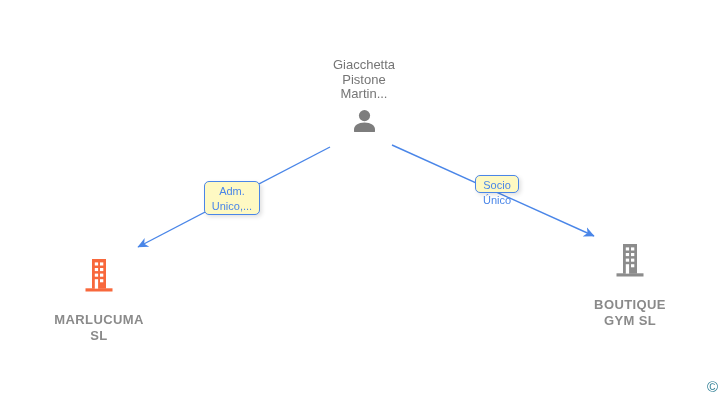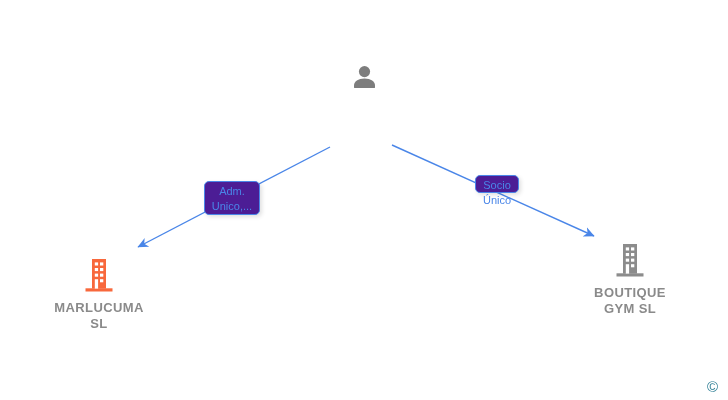--- a/index.html
+++ b/index.html
@@ -31,41 +31,41 @@
     white-space: normal;
   }
   .person-icon-wrap {
     margin-top: 6px;
     height: 30px;
   }
   
   .edge-label {
     position: absolute;
     box-sizing: border-box;
-    background: #4c1d95;
+    background: #fef9c3;
     border: 1.4px solid #4a86e8;
     border-radius: 5px;
     color: #4a86e8;
     font-size: 11px;
     line-height: 14.5px;
     text-align: center;
     padding: 2px 1px;
     box-shadow: 2px 2px 4px rgba(0,0,0,0.12);
   }
   .edge-label.adm   { left: 204px; top: 181px; width: 56px; height: 34px; }
   .edge-label.socio { left: 475px; top: 175px; width: 44px; height: 18px; }
   
   .company-node {
     position: absolute;
     text-align: center;
   }
   .company-node.left  { left: 51px;  top: 259px; width: 96px; }
   .company-node.right { left: 590px; top: 244px; width: 80px; }
   .company-name {
-    margin-top: 4px;
+    margin-top: 16px;
     font-size: 13px;
     font-weight: bold;
     letter-spacing: 0.4px;
     line-height: 15.5px;
     color: #8a8a8a;
   }
   
   .footer-brand {
     position: absolute;
     right: 3px;
@@ -95,20 +95,21 @@
     <defs>
       <marker id="arrow" viewBox="0 0 10 10" refX="8.5" refY="5" markerWidth="8.5" markerHeight="8.5" orient="auto">
         <path d="M0,0.8 L9,5 L0,9.2 L2.6,5 Z" fill="#4a86e8"></path>
       </marker>
     </defs>
     <line x1="330" y1="147" x2="138" y2="247" stroke="#4a86e8" stroke-width="1.4" marker-end="url(#arrow)"></line>
     <line x1="392" y1="145" x2="594" y2="236" stroke="#4a86e8" stroke-width="1.4" marker-end="url(#arrow)"></line>
   </svg>
 
   <div class="person-node">
+    <div class="person-name">Giacchetta Pistone Martin...</div>
     <div class="person-icon-wrap">
       <svg width="29" height="30" viewBox="0 0 29 30" xmlns="http://www.w3.org/2000/svg">
         <g fill="#7d7d7d">
           <circle cx="14.5" cy="7.6" r="5.6"></circle>
           <path d="M14.5 14.6 C8.2 14.6 4 17.6 4 21.6 L4 23.2 C4 23.7 4.4 24.1 4.9 24.1 L24.1 24.1 C24.6 24.1 25 23.7 25 23.2 L25 21.6 C25 17.6 20.8 14.6 14.5 14.6 Z"></path>
         </g>
       </svg>
     </div>
   </div>
 

